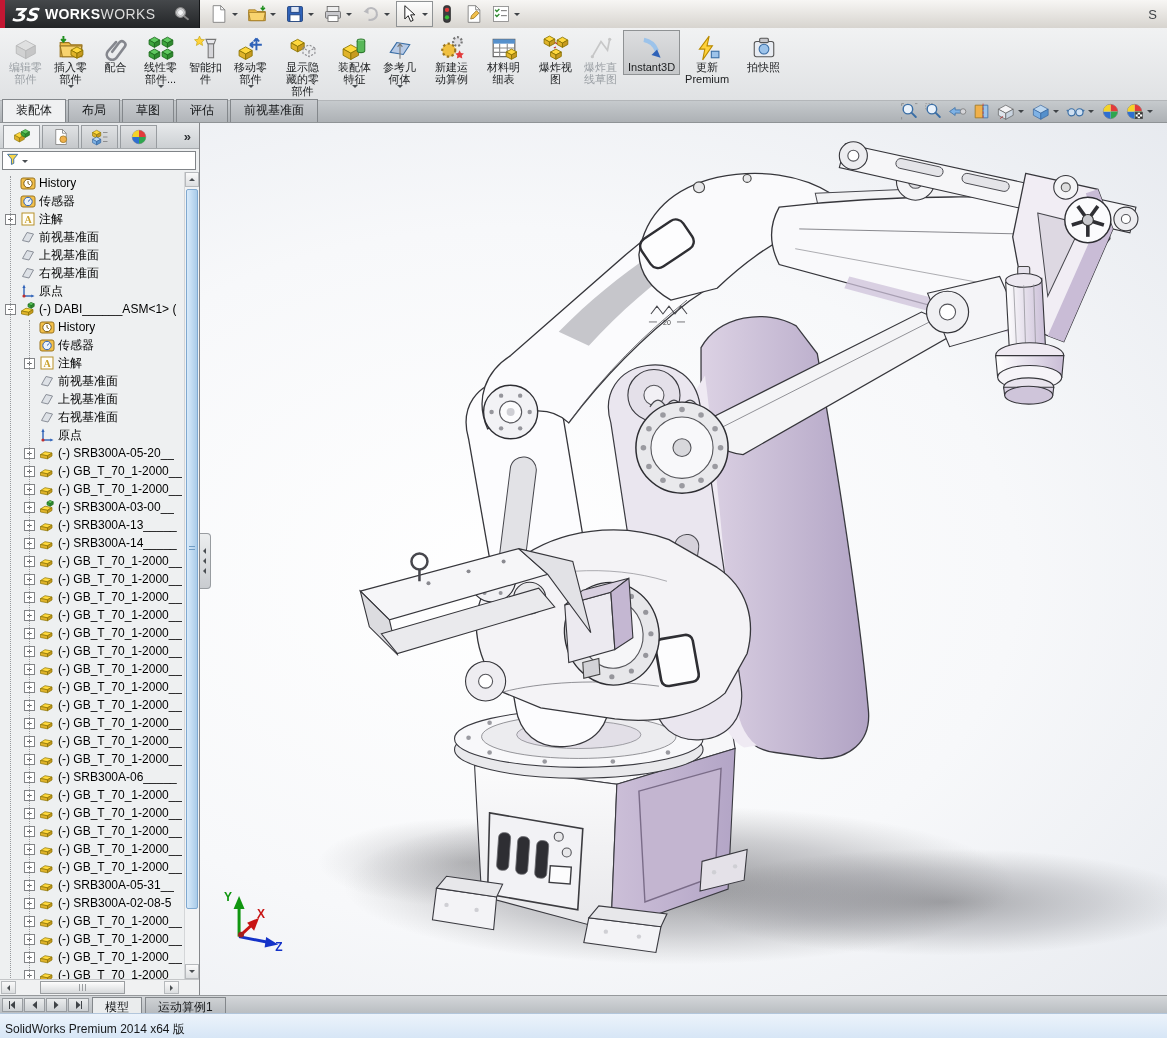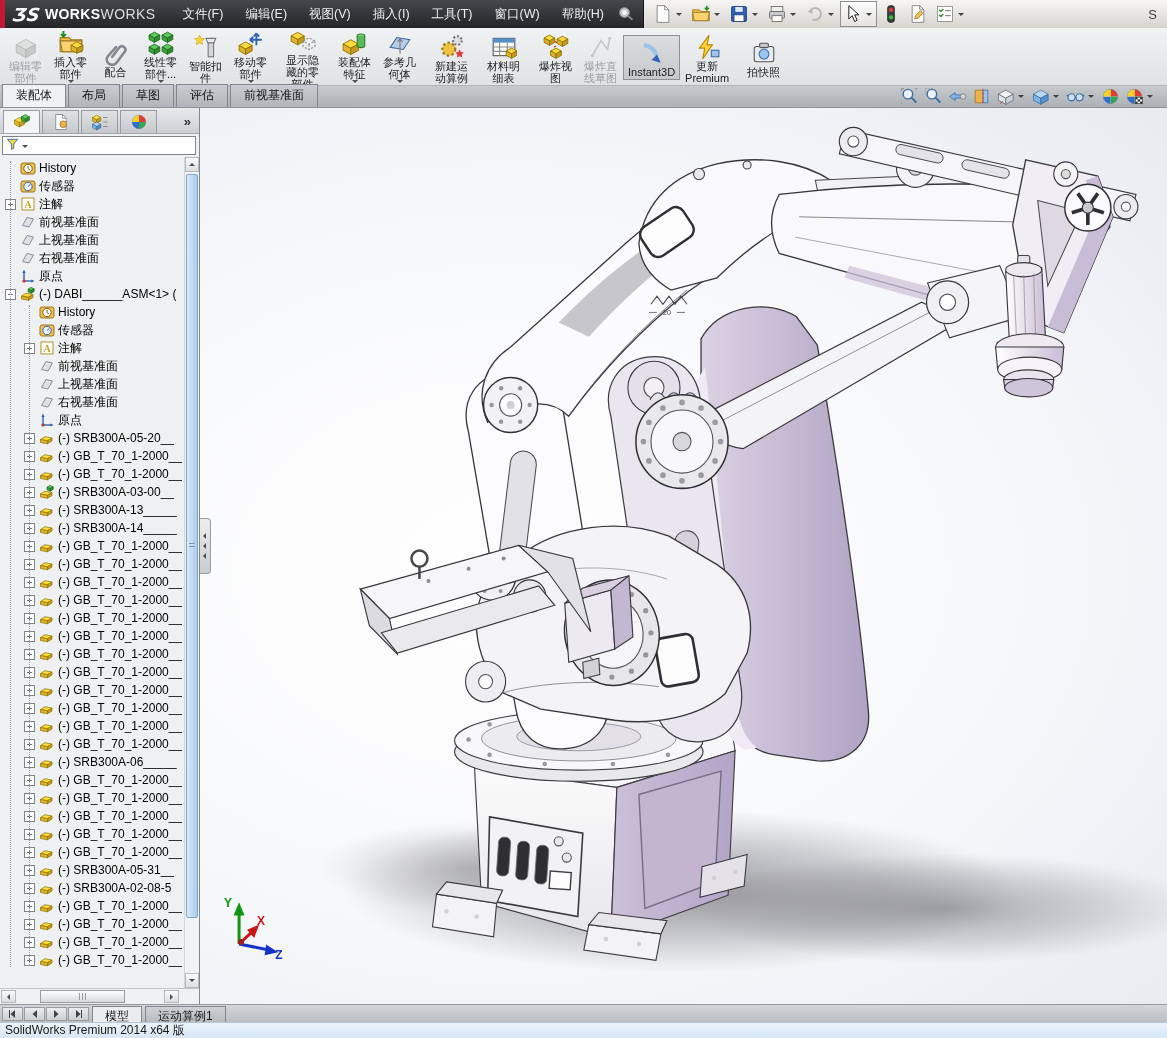--- a/index.html
+++ b/index.html
@@ -17,21 +17,21 @@
   .menus { display:flex; align-items:center; height:28px; }
   .menu-item { color:#eceef0; font-size:12.5px; padding:6px 11px; cursor:default; }
   .menu-search { margin:0 8px 0 2px; display:flex; }
   .qbar { flex:1; align-self:stretch; background:linear-gradient(#f7f6f4,#d7d4cf); display:flex; align-items:center; padding:0 6px; border-left:1px solid #141618; }
   .qbtn { display:flex; align-items:center; padding:2px 2px; margin-right:1px; border:1px solid transparent; }
   .qbtn.boxed { border:1px solid #8f9294; background:linear-gradient(#fdfdfd,#e3e1dd); }
   .dd { width:0; height:0; border:3.5px solid transparent; border-top-color:#3f4347; margin:3px 2px 0 3px; }
   .qcorner { margin-left:auto; color:#3f4347; font-size:13px; padding-right:4px; }
 
   
-  .ribbon { height:58px; background:linear-gradient(#f1f2f3,#e0e2e4); border-bottom:1px solid #b3b6b9; display:flex; align-items:center; padding:2px 0 0 3px; flex:none; }
+  .ribbon { height:73px; background:linear-gradient(#f1f2f3,#e0e2e4); border-bottom:1px solid #b3b6b9; display:flex; align-items:flex-start; padding:2px 0 0 3px; flex:none; }
   .rbtn { display:flex; flex-direction:column; align-items:center; padding:3px 4px 1px; min-width:45px; color:#1b1d1f; font-size:11px; line-height:12px; text-align:center; border:1px solid transparent; cursor:default; }
   .rbtn .ric { height:27px; display:flex; align-items:center; flex:none; }
   .rbtn.active { background:linear-gradient(#dcdddf,#c6c8ca); border:1px solid #8f9294; }
   .rbtn.disabled { color:#9ca1a6; }
   .rbtn.disabled svg { filter:grayscale(1); opacity:.55; }
   .rsep { width:1px; background:#c2c5c8; margin:4px 3px; flex:none; }
   .rdd { width:0; height:0; border:3.5px solid transparent; border-top-color:#4a4e52; margin-top:auto; margin-bottom:2px; }
   .rlines { display:flex; flex-direction:column; }
 
   
@@ -80,43 +80,34 @@
   .viewport svg.canvas { position:absolute; inset:0; width:100%; height:100%; }
   .split { position:absolute; left:0px; top:410px; width:11px; height:56px; background:linear-gradient(#eceeef,#c9ccd0); border:1px solid #989ca0; border-left:none; border-radius:0 4px 4px 0; display:flex; flex-direction:column; align-items:center; justify-content:center; gap:4px; z-index:5; }
   .split .tri { border-width:3.5px; }
 
   
   .bottombar { height:18px; flex:none; background:linear-gradient(#d3d6d9,#babec2); border-top:1px solid #96999c; display:flex; align-items:stretch; }
   .bnav { display:flex; align-items:center; padding-left:2px; gap:1px; }
   .bnavbtn { width:21px; height:14px; background:linear-gradient(#eaeced,#ccd0d3); border:1px solid #989ca0; display:flex; align-items:center; justify-content:center; }
   .btab { font-size:12px; padding:1px 12px 2px; border:1px solid #83878b; border-bottom:none; background:linear-gradient(#ced1d4,#b7bbbf); margin:1px 0 0 3px; color:#17191b; }
   .btab.active { background:#eaeced; }
-  .statusbar { height:16px; flex:none; background:linear-gradient(#ecf3fb,#d7e6f6); border-top:1px solid #b2c6dc; font-size:12px; color:#17191b; display:flex; align-items:center; padding-left:5px; }
+  .statusbar { height:25px; flex:none; background:linear-gradient(#ecf3fb,#d7e6f6); border-top:1px solid #b2c6dc; font-size:12px; color:#17191b; display:flex; align-items:flex-end; padding-left:5px; }
 </style>
 </head>
 <body>
 
 <div class="app">
 
   <div class="menubar">
     <div class="redstrip"></div>
     <div class="logo">
       <span class="logo-glyph">ƷS</span>
       <span class="logo-strong">WORKS</span>
       <span class="logo-rest">WORKS</span>
     </div>
-    <div class="menus" id="menus">
-        <div class="menu-item">文件(F)</div>
-        <div class="menu-item">编辑(E)</div>
-        <div class="menu-item">视图(V)</div>
-        <div class="menu-item">插入(I)</div>
-        <div class="menu-item">工具(T)</div>
-        <div class="menu-item">窗口(W)</div>
-        <div class="menu-item">帮助(H)</div>
-      </div>
     <span class="menu-search" id="menusearch">
         <svg width="18" height="18" viewBox="0 0 24 24">
           <circle cx="10" cy="10" r="6.5" fill="#d8dadd" stroke="#888" stroke-width="1.6"></circle>
           <circle cx="10" cy="10" r="4" fill="#f4f5f6" stroke="#aaa"></circle>
           <path d="M15 15l5 4" stroke="#888" stroke-width="2.4" stroke-linecap="round"></path>
         </svg>
       </span>
     <div class="qbar" id="qbar">
         <div class="qbtn">
           <svg width="20" height="20" viewBox="0 0 24 24">

